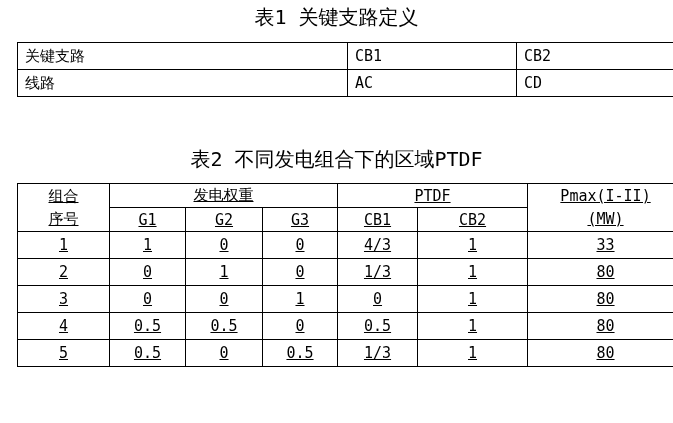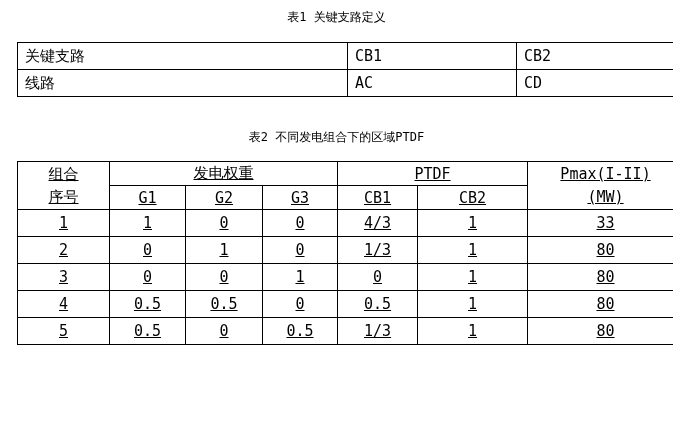--- a/index.html
+++ b/index.html
@@ -9,26 +9,26 @@
   }
   body {
     width: 673px;
     height: 423px;
     color: #000000;
     font-family: "DejaVu Sans Mono", "Liberation Mono", monospace;
     overflow: hidden;
   }
   .doc-title {
     text-align: center;
-    font-size: 12px;
+    font-size: 20px;
     line-height: 20px;
     color: #000000;
   }
   .title-1 { margin-top: 7px; }
-  .title-2 { margin-top: 30px; }
+  .title-2 { margin-top: 52px; }
   table {
     border-collapse: collapse;
     margin-left: 17px;
     table-layout: fixed;
   }
   td, th {
     border: 1px solid #000000;
     font-weight: normal;
     font-size: 15px;
     overflow: hidden;

